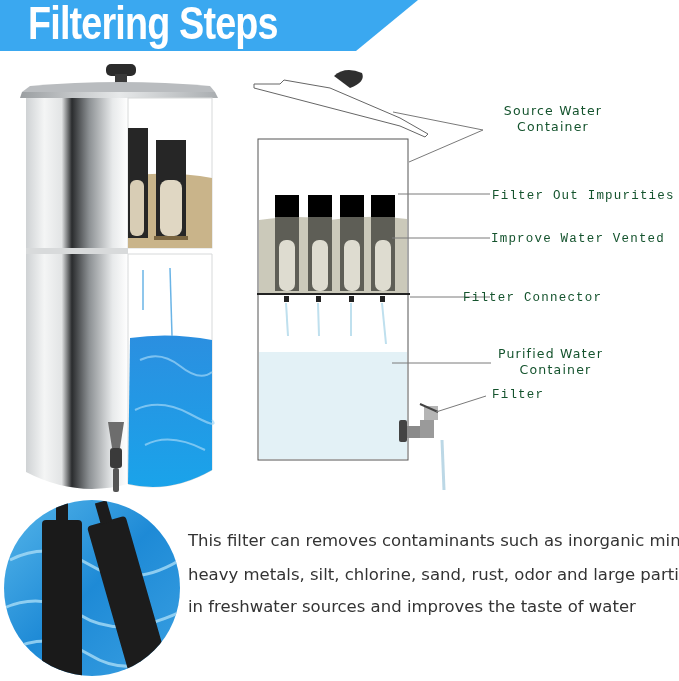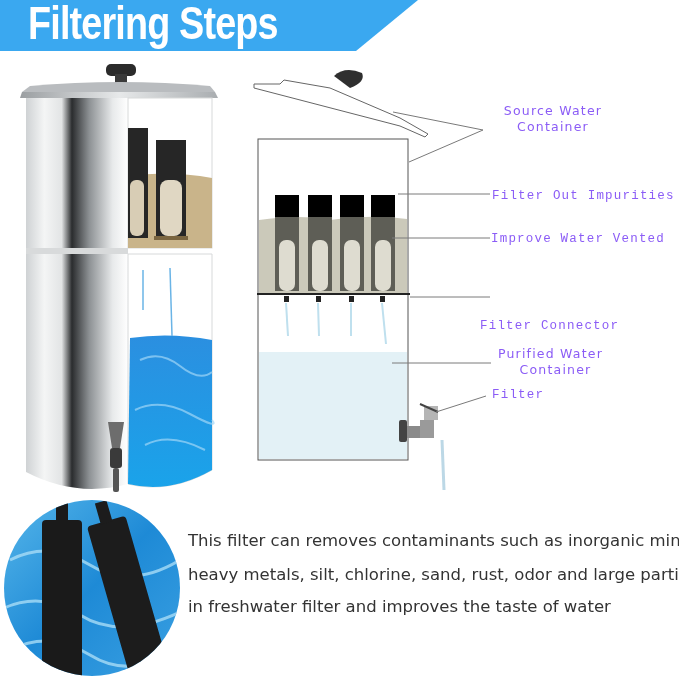--- a/index.html
+++ b/index.html
@@ -10,21 +10,21 @@
     clip-path: polygon(0 0, 418px 0, 356px 51px, 0 51px);
   }
   .banner-title {
     position: absolute; left: 28px; top: -4px;
     font-family: "Liberation Sans", sans-serif; font-weight: bold;
     font-size: 46px; color: #ffffff; letter-spacing: -1px;
     transform: scaleX(0.82); transform-origin: left top;
     white-space: nowrap;
   }
   .callout {
-    position: absolute; color: #8b5cf6; font-family: "DejaVu Sans", sans-serif;
+    position: absolute; color: #14532d; font-family: "DejaVu Sans", sans-serif;
     font-size: 12.5px; letter-spacing: 1.2px; line-height: 16px; text-align: center;
     white-space: nowrap;
   }
   .callout.left { text-align: left; font-family: Liberation Mono, monospace; }
   .desc {
     position: absolute; left: 188px; color: #333333;
     font-family: "DejaVu Sans", sans-serif; font-size: 16.5px; white-space: nowrap;
   }
   svg { position: absolute; left: 0; top: 0; }
 </style>
@@ -176,22 +176,22 @@
     </g>
   </g>
 </svg>
 
 <div class="callout" style="left:488px; top:103px; width:130px;">
   <div>Source Water</div>
   <div>Container</div>
 </div>
 <div class="callout left" style="left:492px; top:188px;">Filter Out Impurities</div>
 <div class="callout left" style="left:491px; top:231px;">Improve Water Vented</div>
-<div class="callout left" style="left:480px; top:290px;margin-top:28px;">Filter Connector</div>
+<div class="callout left" style="left:463px; top:290px;">Filter Connector</div>
 <div class="callout" style="left:488px; top:346px; width:115px;">
   <div style="text-align:right;">Purified Water</div>
   <div style="padding-left:20px;">Container</div>
 </div>
 <div class="callout left" style="left:492px; top:387px;">Filter</div>
 
 <div class="desc" style="top:531px;">This filter can removes contaminants such as inorganic minerals</div>
 <div class="desc" style="top:565px;">heavy metals, silt, chlorine, sand, rust, odor and large particles</div>
-<div class="desc" style="top:597px;">in freshwater filter and improves the taste of water</div>
+<div class="desc" style="top:597px;">in freshwater sources and improves the taste of water</div>
 
 </body></html>

